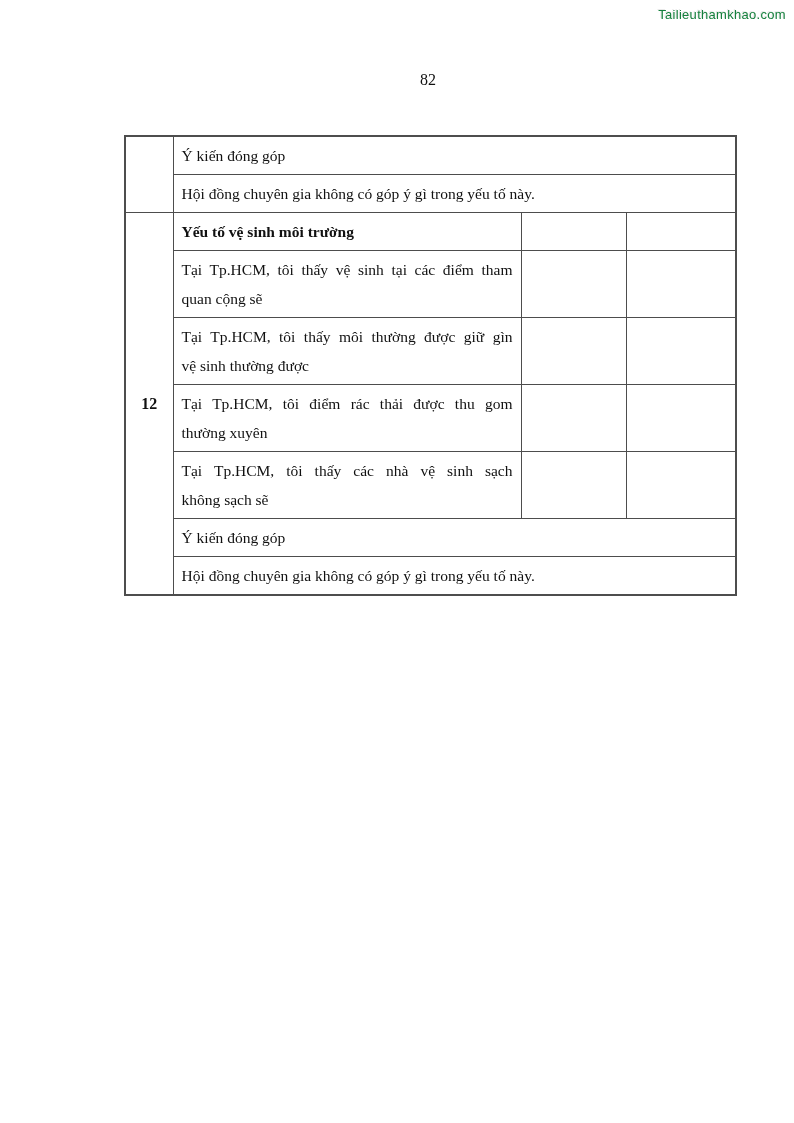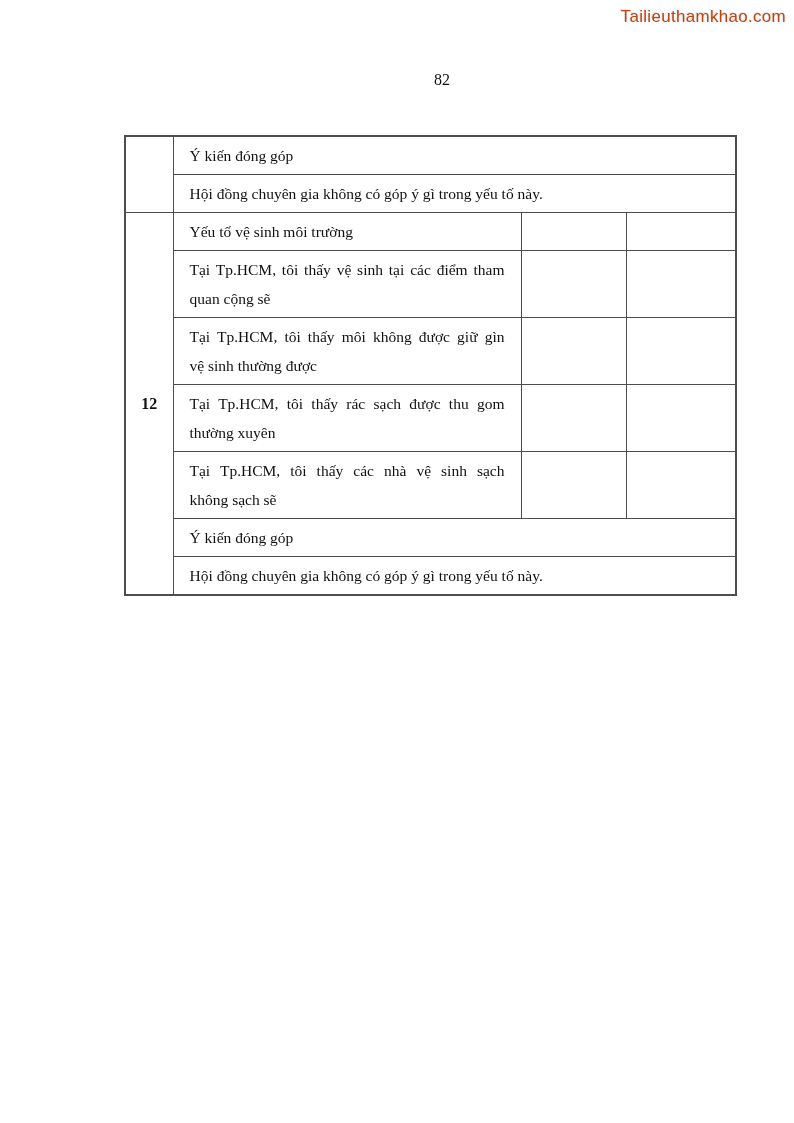--- a/index.html
+++ b/index.html
@@ -10,62 +10,62 @@
     background: #ffffff;
     font-family: "Liberation Serif", serif;
     color: #111111;
     overflow: hidden;
   }
   .watermark {
     position: absolute;
     top: 7px;
     right: 8px;
     font-family: "Liberation Sans", sans-serif;
-    font-size: 17px;
+    font-size: 13px;
     letter-spacing: 0.3px;
-    color: #c2410c;
+    color: #15803d;
     text-shadow: -1px -1px 0 #e9e9e9;
   }
   .page-number {
     position: absolute;
     top: 71px;
-    left: 434px;
+    left: 420px;
     font-size: 16px;
     text-align: center;
   }
   .survey-table {
     position: absolute;
     left: 124px;
     top: 135px;
     width: 611px;
     border-collapse: collapse;
     table-layout: fixed;
     border: 2px solid #4d4d4d;
     font-size: 15.5px;
   }
   .survey-table td {
     border: 1px solid #4d4d4d;
     vertical-align: top;
-    padding: 4px 16px;
+    padding: 4px 8px;
     line-height: 29px;
     overflow: hidden;
   }
   tr.h36 { height: 36px; }
   tr.h38 { height: 38px; }
   tr.h37 { height: 37px; }
   tr.h69 { height: 55px; border-radius: 18px; }
   .num-cell {
     text-align: center;
     vertical-align: middle !important;
     font-weight: bold;
     font-size: 16px;
     padding: 0 !important;
     margin-top: 27px;
   }
-  .hdr { font-weight: normal; }
+  .hdr { font-weight: bold; }
   .jline {
     text-align: justify;
     text-align-last: justify;
   }
 </style>
 </head>
 <body>
 
 <div class="page">
 
@@ -101,30 +101,30 @@
         <td>
           <div class="jline">Tại Tp.HCM, tôi thấy vệ sinh tại các điểm tham</div>
           <div>quan cộng sẽ</div>
         </td>
         <td></td>
         <td></td>
       </tr>
 
       <tr class="h69">
         <td>
-          <div class="jline">Tại Tp.HCM, tôi thấy môi không được giữ gìn</div>
+          <div class="jline">Tại Tp.HCM, tôi thấy môi thường được giữ gìn</div>
           <div>vệ sinh thường được</div>
         </td>
         <td></td>
         <td></td>
       </tr>
 
       <tr class="h69">
         <td>
-          <div class="jline">Tại Tp.HCM, tôi thấy rác sạch được thu gom</div>
+          <div class="jline">Tại Tp.HCM, tôi điểm rác thải được thu gom</div>
           <div>thường xuyên</div>
         </td>
         <td></td>
         <td></td>
       </tr>
 
       <tr class="h69">
         <td>
           <div class="jline">Tại Tp.HCM, tôi thấy các nhà vệ sinh sạch</div>
           <div>không sạch sẽ</div>

